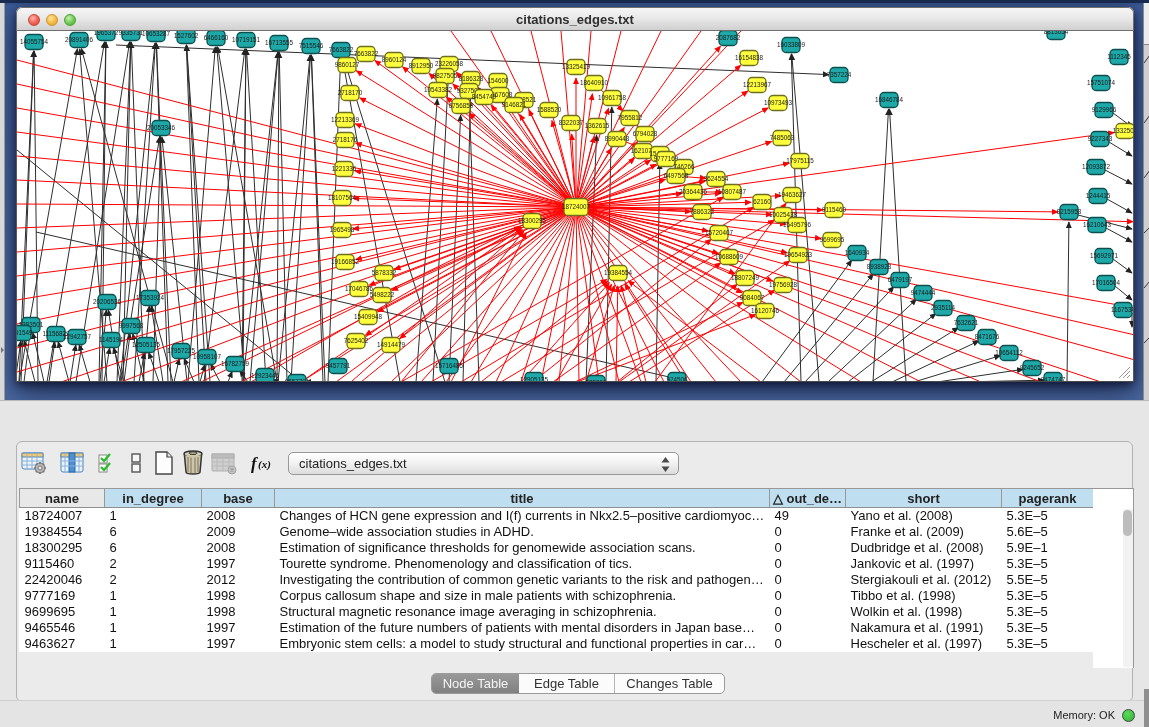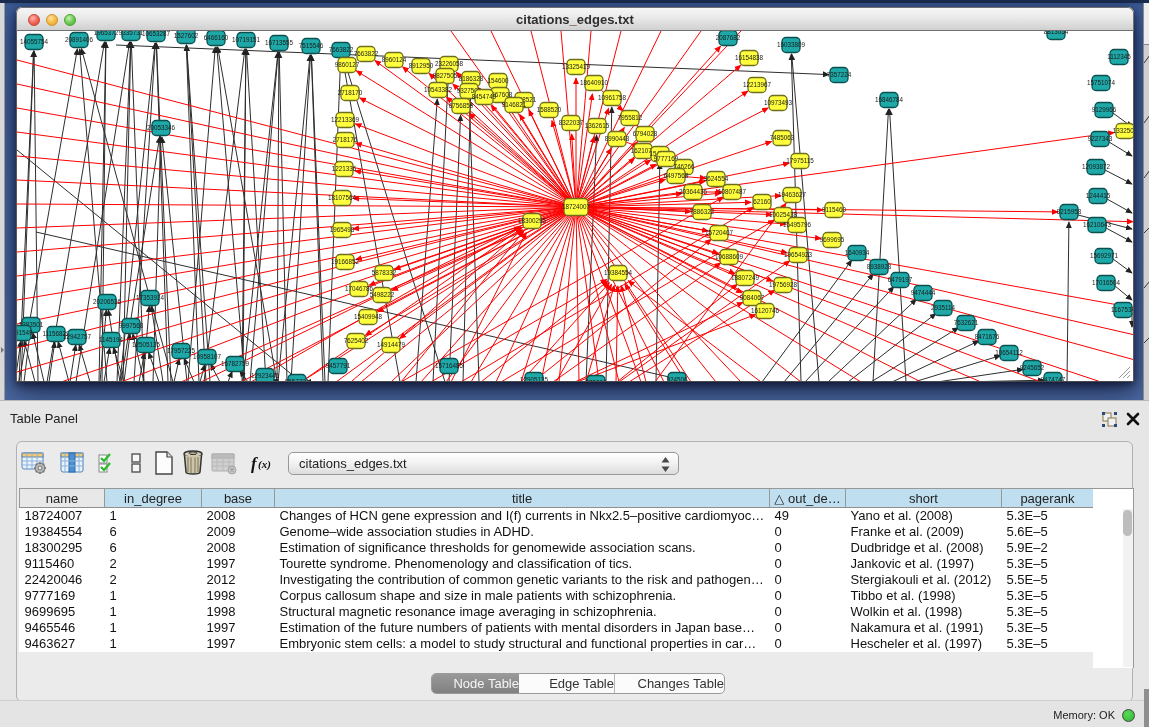--- a/index.html
+++ b/index.html
@@ -15,28 +15,28 @@
 #canvas{position:absolute;left:0;top:24px;width:1118px;height:351px;background:#fff;overflow:hidden;border-left:1px solid #5a5a5a;border-right:1px solid #5a5a5a;border-bottom:1px solid #4a4a4a}
 #grip{position:absolute;right:2px;bottom:2px;width:13px;height:13px}
 #tp{position:absolute;left:0;top:400px;width:1149px;height:327px;background:#e6e6e6;border-top:1px solid #b9b9b9}
 #tphead{position:absolute;left:0;top:0;width:100%;height:36px}
 #tphead .lbl{position:absolute;left:10px;top:10px;font-size:13px;color:#222}
 #panel{position:absolute;left:16px;top:40px;width:1117px;height:261px;background:#ebebeb;border:1px solid #b2b2b2;border-radius:6px}
 #toolbar{position:absolute;left:0;top:0;width:100%;height:45px}
 #combo{position:absolute;left:271px;top:10px;width:391px;height:23px;background:linear-gradient(180deg,#fff 0,#f1f1f1 50%,#dcdcdc 100%);border:1px solid #989898;border-radius:5px;font-size:13px;color:#222;line-height:21px;padding-left:10px}
 #combo .arrows{position:absolute;right:7px;top:3px}
 table.grid{position:absolute;left:2px;top:46px;border-collapse:collapse;table-layout:fixed;font-size:13px;color:#111;background:#fff}
-table.grid th{background:#bfdff0;border:1px solid #989898;border-bottom:1px solid #8f8f8f;font-weight:normal;font-size:13px;color:#222;height:19px;padding:0;overflow:hidden;white-space:nowrap}
+table.grid th{background:#bfdff0;border:1px solid #989898;border-bottom:1px solid #8f8f8f;font-weight:bold;font-size:13px;color:#222;height:19px;padding:0;overflow:hidden;white-space:nowrap}
 table.grid th.gray{background:#e8e8e8}
 table.grid td{height:16px;padding:0 0 0 5px;overflow:hidden;white-space:nowrap;border:none}
 #tfill{position:absolute;left:1076px;top:46px;width:41px;height:180px;background:#fff;border-top:1px solid #989898;border-right:1px solid #989898}
 #vsb{position:absolute;left:1106px;top:67px;width:10px;height:158px;background:#f2f2f2}
 #vsb .th{position:absolute;left:0;top:1px;width:9px;height:26px;background:#bdbdbd;border-radius:5px}
 #tabs{position:absolute;left:414px;top:231px;height:21px;border:1px solid #9b9b9b;border-radius:5px;overflow:hidden;background:#fbfbfb;font-size:13px}
-#tabs .seg{float:left;height:21px;line-height:20px;text-align:right;color:#333}
+#tabs .seg{float:left;height:21px;line-height:20px;text-align:center;color:#333}
 #tabs .sel{background:linear-gradient(180deg,#999 0,#7e7e7e 100%);color:#f5f5f5}
 #tabs .d{float:left;width:1px;height:21px;background:#b5b5b5}
 #status{position:absolute;left:0;top:700px;width:1149px;height:27px;background:#e4e4e4;border-top:1px solid #cfcfcf}
 #status .mem{position:absolute;right:34px;top:8px;font-size:11px;color:#222}
 #status .dot{position:absolute;right:14px;top:8px;width:13px;height:13px;border-radius:50%;background:radial-gradient(circle at 40% 35%,#5ada5a,#2db52d);border:1px solid #444}
 </style></head><body>
 
 <div id="desktop">
  <div id="win">
   <div id="canvas"><svg width="1118" height="351" viewBox="0 0 1118 351" font-family="Liberation Sans, sans-serif">
@@ -839,34 +839,20 @@
    <line x1="0" y1="175" x2="6" y2="167"></line>
           <line x1="0" y1="230" x2="6" y2="224"></line>
    <line x1="0" y1="285" x2="6" y2="278"></line>
           <line x1="0" y1="340" x2="6" y2="334"></line>
         </g>
       </svg>
  </div>
 </div>
 
 <div id="tp">
-    <div id="tphead">
-      <span class="lbl">Table Panel</span>
-<svg style="position:absolute;right:32px;top:11px" width="15" height="15" viewBox="0 0 15 15">
-<rect x="1" y="1" width="8" height="8" fill="#eef2f8" stroke="#8c7a3c"></rect>
-<rect x="6" y="6" width="8" height="8" fill="#eef2f8" stroke="#8c7a3c"></rect>
-<rect x="0" y="0" width="3" height="3" fill="#2a4a7a"></rect>
-        <rect x="12" y="0" width="3" height="3" fill="#2a4a7a"></rect>
-<rect x="0" y="12" width="3" height="3" fill="#2a4a7a"></rect>
-        <rect x="12" y="12" width="3" height="3" fill="#2a4a7a"></rect>
-</svg>
-<svg style="position:absolute;right:9px;top:11px" width="14" height="14" viewBox="0 0 14 14">
-<path d="M2,2 L12,12 M12,2 L2,12" stroke="#111" stroke-width="2.6" stroke-linecap="round"></path>
-</svg>
-</div>
  <div id="panel">
 <div id="toolbar">
  <span style="position:absolute;left:4px;top:9px"><svg width="26" height="24" viewBox="0 0 26 24">
 <rect x="1" y="2" width="21" height="16" rx="2" fill="#eaf3fb" stroke="#5588bb"></rect>
 <rect x="1" y="2" width="21" height="4" fill="#f7c86e" stroke="#5588bb"></rect>
 <path d="M6,2 V18 M11,2 V18 M16,2 V18 M1,10 H22 M1,14 H22" stroke="#8ab2d8" stroke-width="1" fill="none"></path>
 <circle cx="19" cy="17" r="5" fill="#b9b9b9" stroke="#777"></circle>
             <circle cx="19" cy="17" r="2" fill="#e9e9e9" stroke="#777"></circle>
 <path d="M19,11 v2 M19,21 v2 M13,17 h2 M23,17 h2 M14.8,12.8 l1.4,1.4 M21.8,19.8 l1.4,1.4 M23.2,12.8 l-1.4,1.4 M16.2,19.8 l-1.4,1.4" stroke="#777" stroke-width="1.6"></path>
 </svg></span>
@@ -951,21 +937,21 @@
             <td>Franke et al. (2009)</td>
             <td>5.6E–5</td>
           </tr>
           <tr>
             <td>18300295</td>
             <td>6</td>
             <td>2008</td>
             <td>Estimation of significance thresholds for genomewide association scans.</td>
             <td>0</td>
             <td>Dudbridge et al. (2008)</td>
-            <td>5.9E–2</td>
+            <td>5.9E–1</td>
           </tr>
           <tr>
             <td>9115460</td>
             <td>2</td>
             <td>1997</td>
             <td>Tourette syndrome. Phenomenology and classification of tics.</td>
             <td>0</td>
             <td>Jankovic et al. (1997)</td>
             <td>5.3E–5</td>
           </tr>

